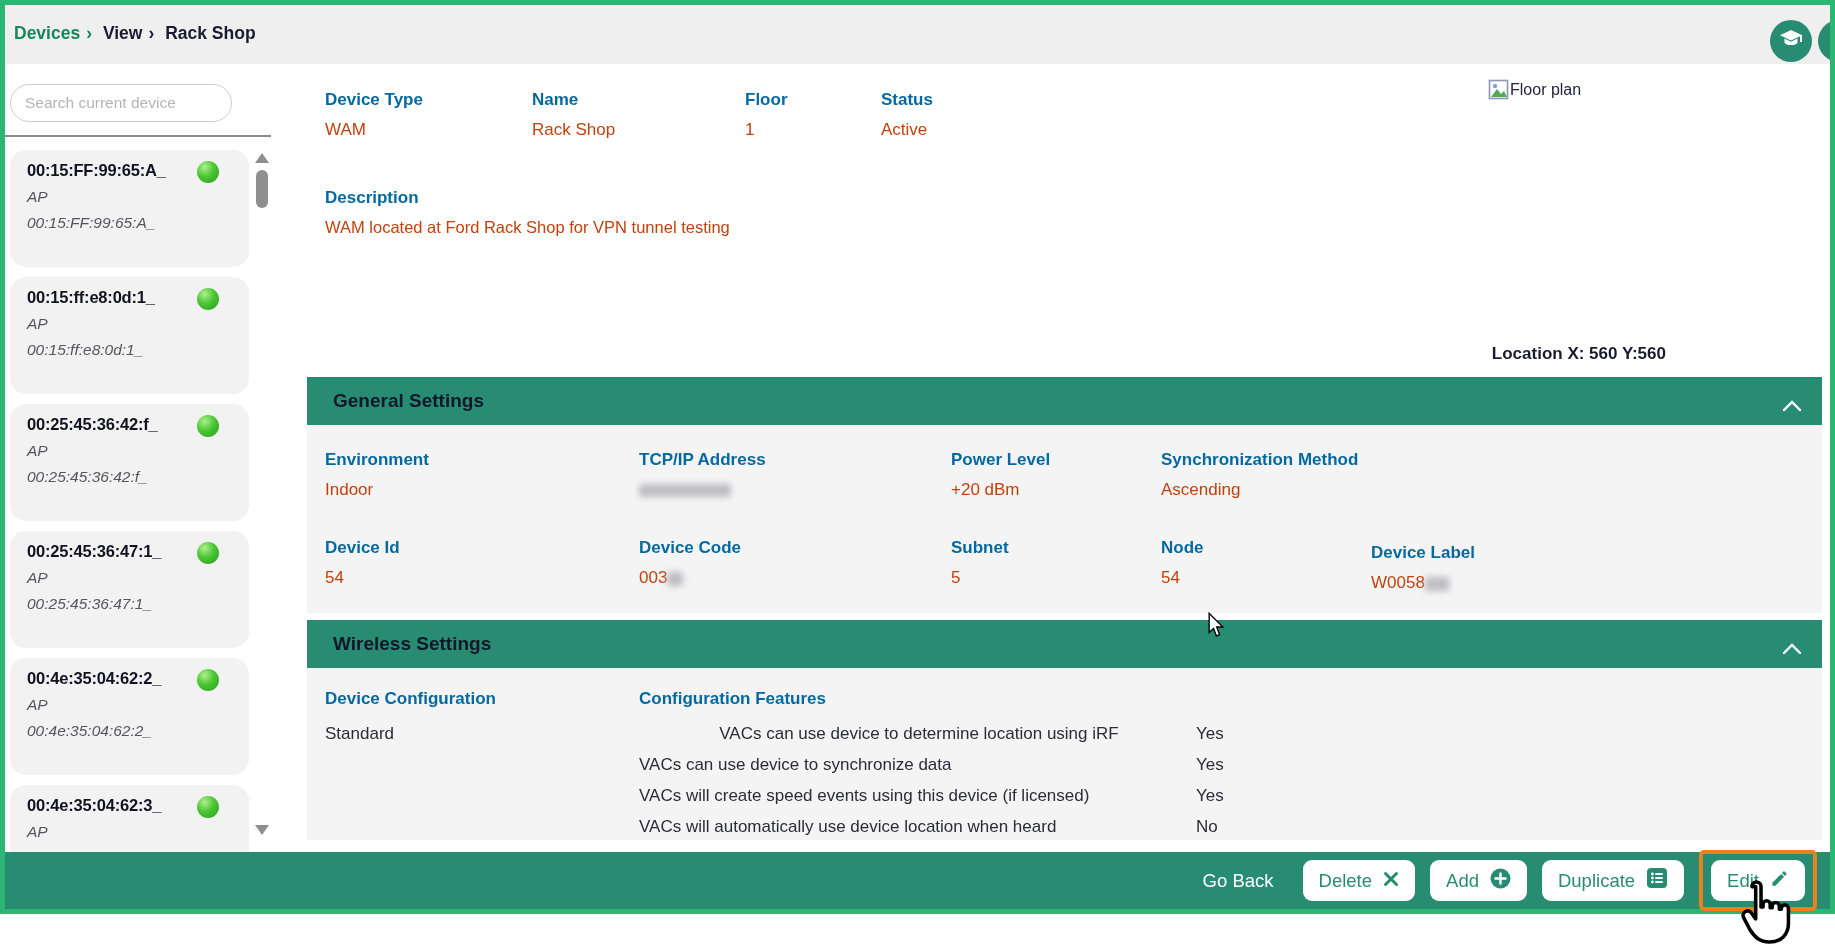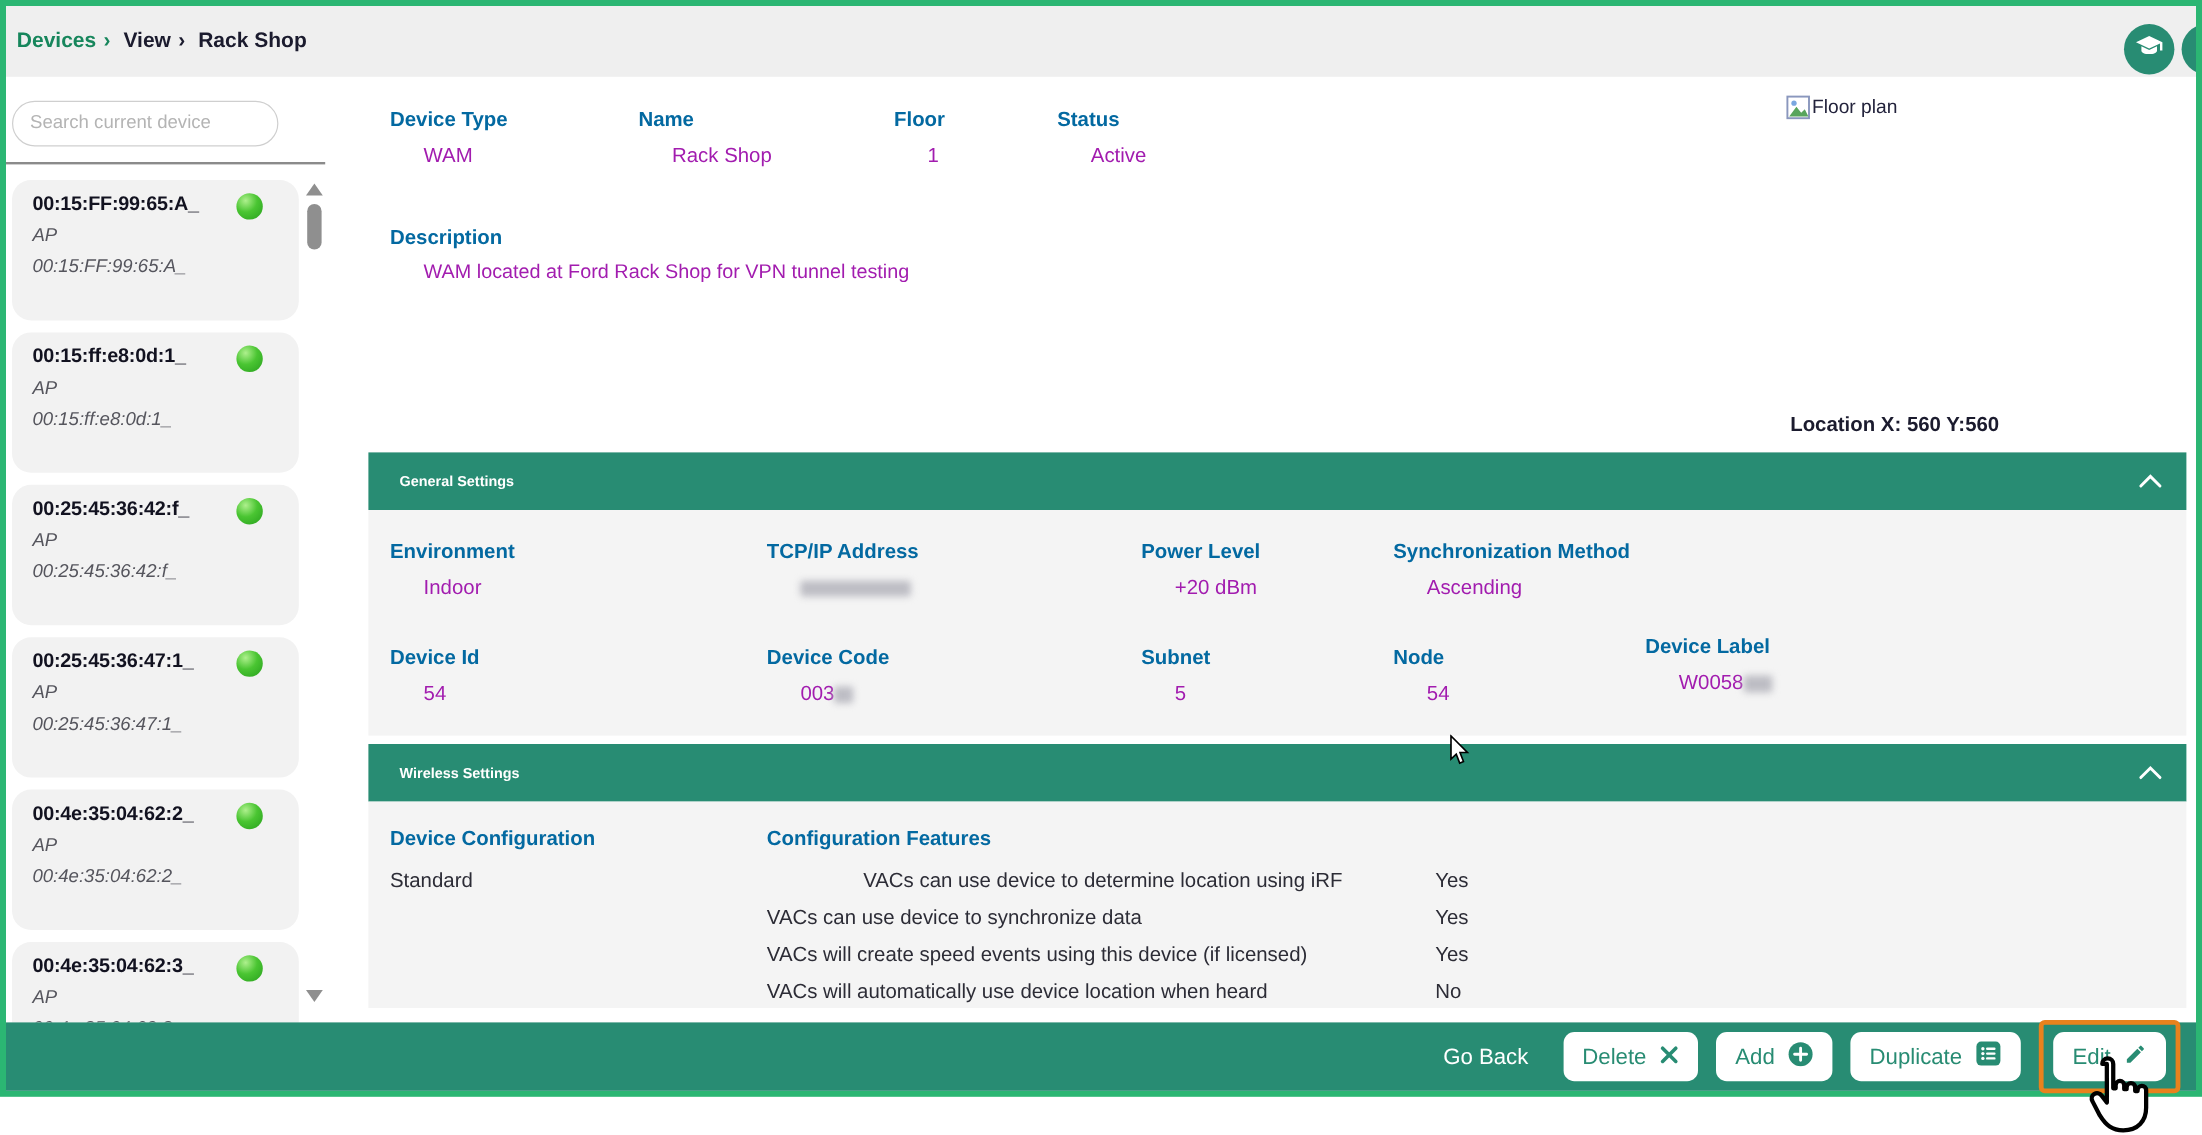--- a/index.html
+++ b/index.html
@@ -42,29 +42,29 @@
   .scroll-up{position:absolute; left:250px; top:148px; width:0; height:0;
     border-left:7px solid transparent; border-right:7px solid transparent;
     border-bottom:10px solid #8f8f8f; cursor:pointer;}
   .scroll-thumb{position:absolute; left:251px; top:165px; width:12px; height:38px;
     background:#8f8f8f; border-radius:6px; cursor:grab;}
   .scroll-down{position:absolute; left:250px; top:820px; width:0; height:0;
     border-left:7px solid transparent; border-right:7px solid transparent;
     border-top:10px solid #8f8f8f; cursor:pointer;}
   
   .flabel{font-size:17px; font-weight:700; color:#0369a1;}
-  .fvalue{font-size:17px; color:#a21caf; margin-top:10px;margin-left:28px;}
+  .fvalue{font-size:17px; color:#c2410c; margin-top:10px;}
   .ov-field{position:absolute;}
   .floorplan{position:absolute; left:1483px; top:74px; display:flex; align-items:flex-start;}
   .floorplan-text{font-size:16px; color:#23233c; margin-left:1px; margin-top:2px;}
   .location{position:absolute; right:164px; top:339px; font-size:17px; font-weight:700;}
   
   .section{position:absolute; left:302px; width:1515px;}
-  .section-bar{height:48px; background:var(--teal); color:#ffffff; display:flex;
-    align-items:center; padding-left:26px; font-size:12px; font-weight:700; position:relative;}
+  .section-bar{height:48px; background:var(--teal); color:#0f172a; display:flex;
+    align-items:center; padding-left:26px; font-size:19px; font-weight:700; position:relative;}
   .section-chevron{position:absolute; right:20px; top:18px; cursor:pointer;}
   .section-body{position:relative; background:var(--section-bg); overflow:hidden;}
   .field{position:absolute;}
   .blur-blob{display:inline-block; background:#bdbdc4; filter:blur(3px);
     border-radius:2px; vertical-align:middle;}
   .feat-text{position:absolute; font-size:17px; color:#2c2c36; width:560px;}
   .feat-val{position:absolute; font-size:17px; color:#2c2c36;}
   
   .actionbar{position:absolute; left:0; right:0; bottom:0; height:57px; background:var(--teal);
     display:flex; align-items:center; justify-content:flex-end; gap:15px; padding-right:13px;}
@@ -214,21 +214,21 @@
         <div class="fvalue"><span>003</span><span class="blur-blob" style="width:16px;height:14px;"></span></div>
       </div>
       <div class="field" style="left:644px; top:113px;">
         <div class="flabel">Subnet</div>
         <div class="fvalue">5</div>
       </div>
       <div class="field" style="left:854px; top:113px;">
         <div class="flabel">Node</div>
         <div class="fvalue">54</div>
       </div>
-      <div class="field" style="left:1064px; top:104px;">
+      <div class="field" style="left:1064px; top:118px;">
         <div class="flabel">Device Label</div>
         <div class="fvalue"><span>W0058</span><span class="blur-blob" style="width:24px;height:14px;"></span></div>
       </div>
     </div>
   </div>
 
   <div class="section" style="top:615px;">
     <div class="section-bar">
       <span>Wireless Settings</span>
       <span class="section-chevron">

